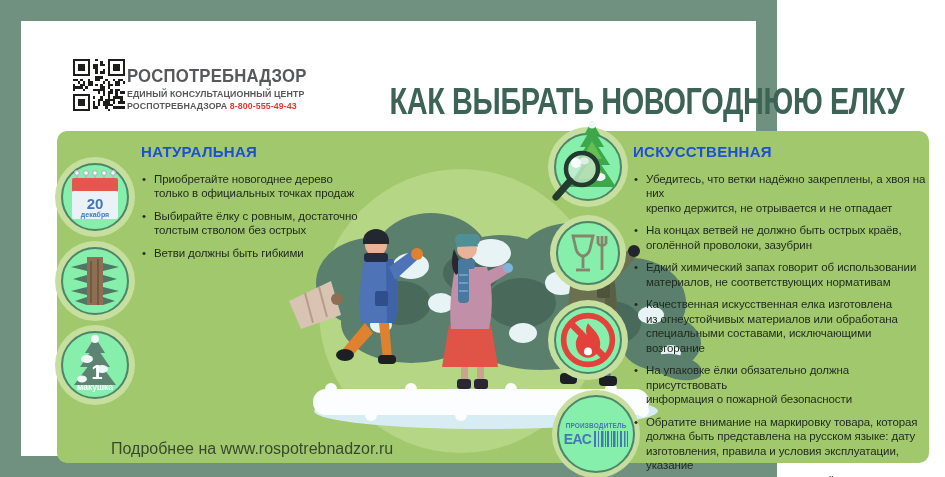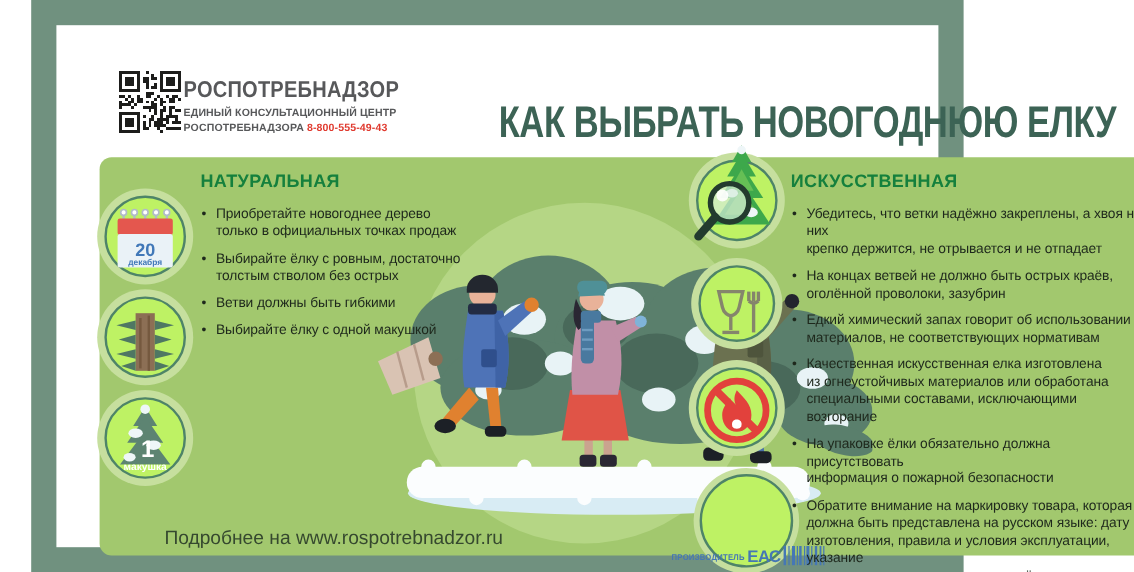--- a/index.html
+++ b/index.html
@@ -1,45 +1,45 @@
 <!DOCTYPE html>
 <html><head>
 <meta charset="utf-8">
 <style>
   html,body{margin:0;padding:0;}
   body{width:945px;height:477px;overflow:hidden;font-family:"Liberation Sans",sans-serif;}
-  .poster{position:relative;width:777px;height:477px;background:#70917f;margin-left:26px;}
+  .poster{position:relative;width:777px;height:477px;background:#70917f;}
   .page{position:absolute;left:21px;top:21px;right:21px;bottom:21px;background:#ffffff;}
   .panel{position:absolute;left:36px;top:110px;width:872px;height:332px;background:#a2c86e;border-radius:10px;}
 
   
   .qr{position:absolute;left:52px;top:38px;width:52px;height:52px;}
   .logo-name{position:absolute;left:106px;top:44px;font-size:19px;font-weight:bold;color:#57585a;white-space:nowrap;transform:scaleX(.88);transform-origin:left center;letter-spacing:.2px;}
   .logo-sub{position:absolute;left:106px;top:68px;font-size:8.8px;font-weight:bold;color:#57585a;line-height:1.35;letter-spacing:.1px;}
   .logo-sub .phone{color:#e03a2f;}
   .title-wrap{position:absolute;left:296px;top:60px;width:470px;text-align:center;}
   .title-inner{display:inline-block;transform:scaleX(.78);transform-origin:center;font-size:37px;font-weight:bold;color:#3c6355;letter-spacing:-.5px;white-space:nowrap;}
 
   
-  .circle{position:absolute;background:#bef264;border:2px solid #4e8468;border-radius:50%;box-shadow:0 0 0 6px #c6df9e;display:flex;align-items:flex-end;justify-content:center;z-index:3;}
+  .circle{position:absolute;background:#86efac;border:2px solid #4e8468;border-radius:50%;box-shadow:0 0 0 6px #c6df9e;display:flex;align-items:center;justify-content:center;z-index:3;}
   .circle svg{overflow:visible;}
   .c-calendar{left:40px;top:142px;width:64px;height:64px;}
   .c-trunk{left:40px;top:226px;width:64px;height:64px;}
   .c-treetop{left:40px;top:310px;width:64px;height:64px;}
   .c-magnifier{left:533px;top:112px;width:64px;height:64px;}
   .c-glassfork{left:535px;top:200px;width:60px;height:60px;}
   .c-fire{left:533px;top:285px;width:64px;height:64px;}
-  .c-producer{left:536px;top:374px;width:74px;height:74px;flex-direction:row;box-shadow:0 0 0 5px #c6df9e;}
+  .c-producer{left:536px;top:374px;width:74px;height:74px;flex-direction:column;box-shadow:0 0 0 5px #c6df9e;}
   .producer-label{font-size:7px;font-weight:bold;color:#4577b5;letter-spacing:.2px;margin-bottom:2px;white-space:nowrap;transform:scaleX(.92);}
   .producer-row{display:flex;align-items:center;gap:3px;}
   .eac{font-size:14px;font-weight:bold;color:#4577b5;letter-spacing:-.5px;}
 
   
   .col{position:absolute;z-index:4;color:#1e281c;}
-  .col h2{margin:0;font-size:15px;font-weight:bold;color:#15803d;letter-spacing:.3px;}
+  .col h2{margin:0;font-size:15px;font-weight:bold;color:#1d4ed8;letter-spacing:.3px;}
   .col ul{list-style:none;margin:12px 0 0 0;padding:0;}
   .col li{position:relative;padding-left:13px;margin-bottom:8px;font-size:11.5px;line-height:1.26;white-space:pre-line;letter-spacing:-.1px;}
   .col li::before{content:"•";position:absolute;left:1px;top:0;color:#1e281c;}
   .col-left{left:120px;top:122px;width:240px;}
   .col-right{left:612px;top:122px;width:300px;}
 
   .footer{position:absolute;left:90px;top:419px;font-size:16px;color:#36492f;z-index:4;}
 
   .illustration{position:absolute;left:240px;top:112px;width:440px;height:330px;z-index:1;}
 
@@ -310,21 +310,20 @@
     </div>
 
     <div class="col col-left">
       <h2>НАТУРАЛЬНАЯ</h2>
       <ul>
         <li>Приобретайте новогоднее дерево
 только в официальных точках продаж</li>
         <li>Выбирайте ёлку с ровным, достаточно
 толстым стволом без острых</li>
         <li>Ветви должны быть гибкими</li>
-        <li>Выбирайте ёлку с одной макушкой</li>
       </ul>
     </div>
 
     <div class="col col-right">
       <h2>ИСКУССТВЕННАЯ</h2>
       <ul>
         <li>Убедитесь, что ветки надёжно закреплены, а хвоя на них
 крепко держится, не отрывается и не отпадает</li>
         <li>На концах ветвей не должно быть острых краёв,
 оголённой проволоки, зазубрин</li>

